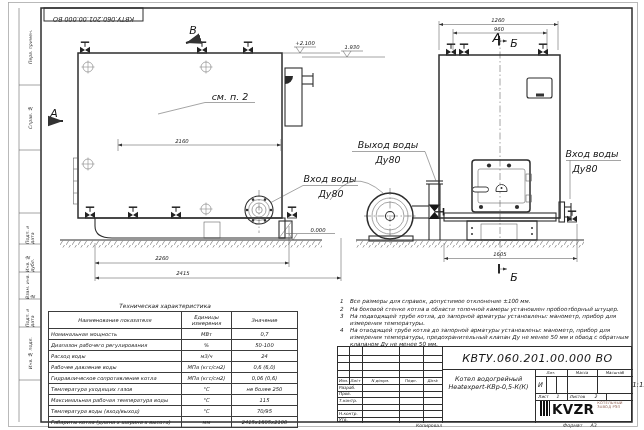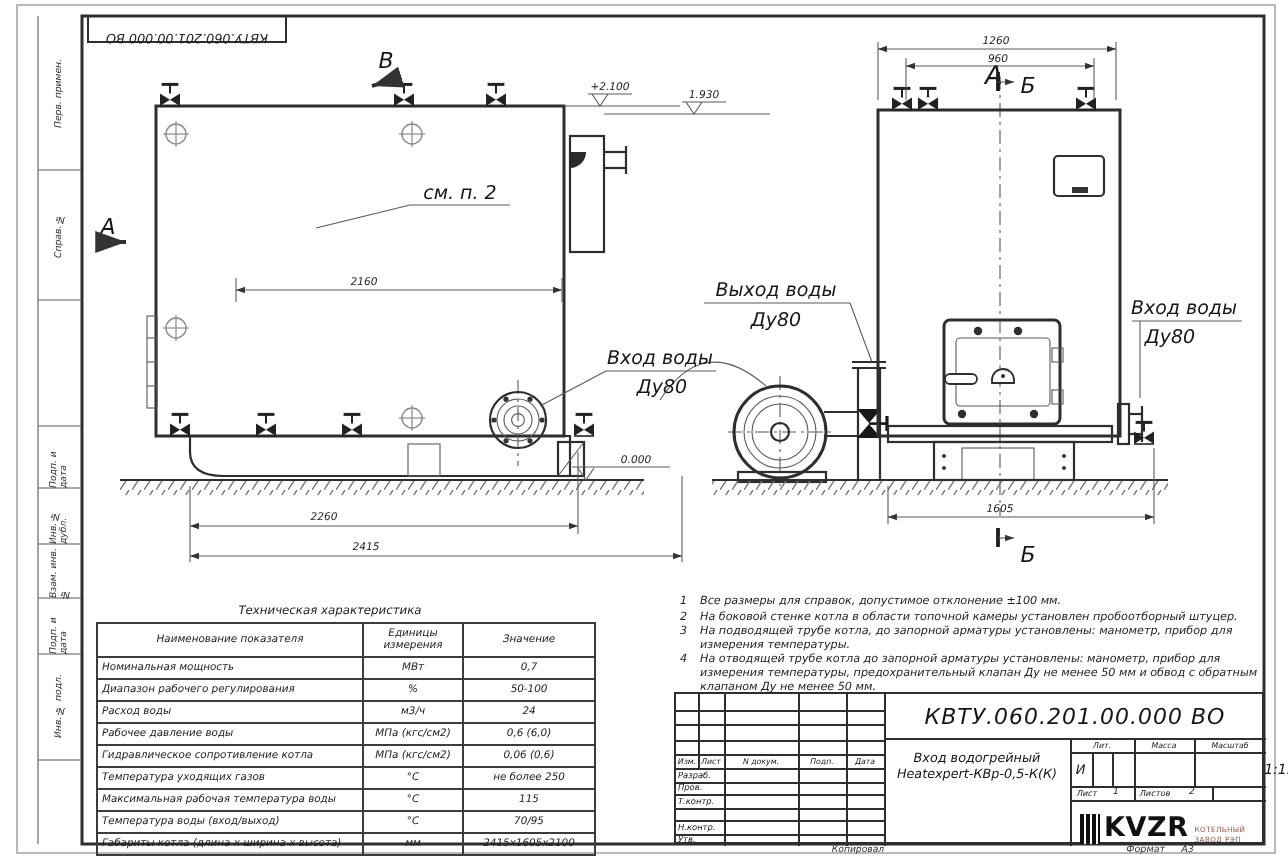--- a/index.html
+++ b/index.html
@@ -35,21 +35,21 @@
   
   .tb{position:absolute;left:337px;top:346px;width:295px;height:76px;border:1.2px solid #2e2e2e;box-sizing:border-box}
   .vl{position:absolute;width:1px;background:#2e2e2e}
   .hl{position:absolute;height:1px;background:#2e2e2e}
   .tc{position:absolute;display:flex;align-items:center;justify-content:center;font-style:italic;color:#161616;white-space:nowrap}
   .tc.left{justify-content:flex-start}
   .tb-doc{font-size:11px;letter-spacing:.5px}
   .tb-name{flex-direction:column;font-size:6.4px;line-height:8.5px;white-space:normal;text-align:center}
   .tb-h{font-size:3.9px}
   .tb-row-label{font-size:4.2px}
-  .logo-wrap{position:absolute;left:199px;top:54px;width:74px;height:21px;display:flex;align-items:flex-end;padding-left:3px;box-sizing:border-box}
+  .logo-wrap{position:absolute;left:199px;top:54px;width:74px;height:21px;display:flex;align-items:flex-start;padding-left:3px;box-sizing:border-box}
   .logo-flag{width:10px;height:15px;background:repeating-linear-gradient(90deg,#111 0 2px,#fff 2px 3px);flex:none}
   .logo-text{font-size:13.5px;font-weight:900;color:#111;letter-spacing:.3px;margin-left:2px}
   .logo-sub{display:flex;flex-direction:column;margin-left:3px;font-size:3.6px;line-height:4.4px;color:#8d5b4c;letter-spacing:.2px}
   .fmt-copy{position:absolute;left:398px;top:422.5px;width:62px;text-align:center;font:italic 4.6px "DejaVu Sans",sans-serif;color:#333}
   .fmt-right{position:absolute;left:540px;top:422.5px;width:80px;display:flex;justify-content:center;gap:8px;font:italic 4.8px "DejaVu Sans",sans-serif;color:#333}
 </style>
 </head>
 <body>
 
 <div class="sheet">
@@ -421,21 +421,21 @@
   <div class="hl" style="left:0;top:56.5px;width:104px"></div>
   <div class="hl" style="left:0;top:63px;width:104px"></div>
   <div class="hl" style="left:0;top:69.5px;width:104px"></div>
   <div class="hl" style="left:104px;top:22px;width:191px"></div>
   <div class="hl" style="left:197px;top:29px;width:98px"></div>
   <div class="hl" style="left:197px;top:46px;width:98px"></div>
   <div class="hl" style="left:197px;top:53px;width:98px"></div>
 
   <div class="tc tb-doc" style="left:104px;top:0;width:191px;height:22px">КВТУ.060.201.00.000  ВО</div>
   <div class="tc tb-name" style="left:104px;top:23px;width:93px;height:26px">
-    <span>Вход водогрейный</span>
+    <span>Котел водогрейный</span>
     <span>Heatexpert-КВр-0,5-К(К)</span>
   </div>
   <div class="tc tb-h" style="left:0;top:30px;width:11px;height:7px">Изм.</div>
   <div class="tc tb-h" style="left:11px;top:30px;width:13px;height:7px">Лист</div>
   <div class="tc tb-h" style="left:24px;top:30px;width:37px;height:7px">N докум.</div>
   <div class="tc tb-h" style="left:61px;top:30px;width:24px;height:7px">Подп.</div>
   <div class="tc tb-h" style="left:85px;top:30px;width:19px;height:7px">Дата</div>
   <div class="tc tb-row-label left" style="left:1px;top:37px;width:23px;height:6.5px">Разраб.</div>
   <div class="tc tb-row-label left" style="left:1px;top:43.5px;width:23px;height:6.5px">Пров.</div>
   <div class="tc tb-row-label left" style="left:1px;top:50px;width:23px;height:6.5px">Т.контр.</div>

